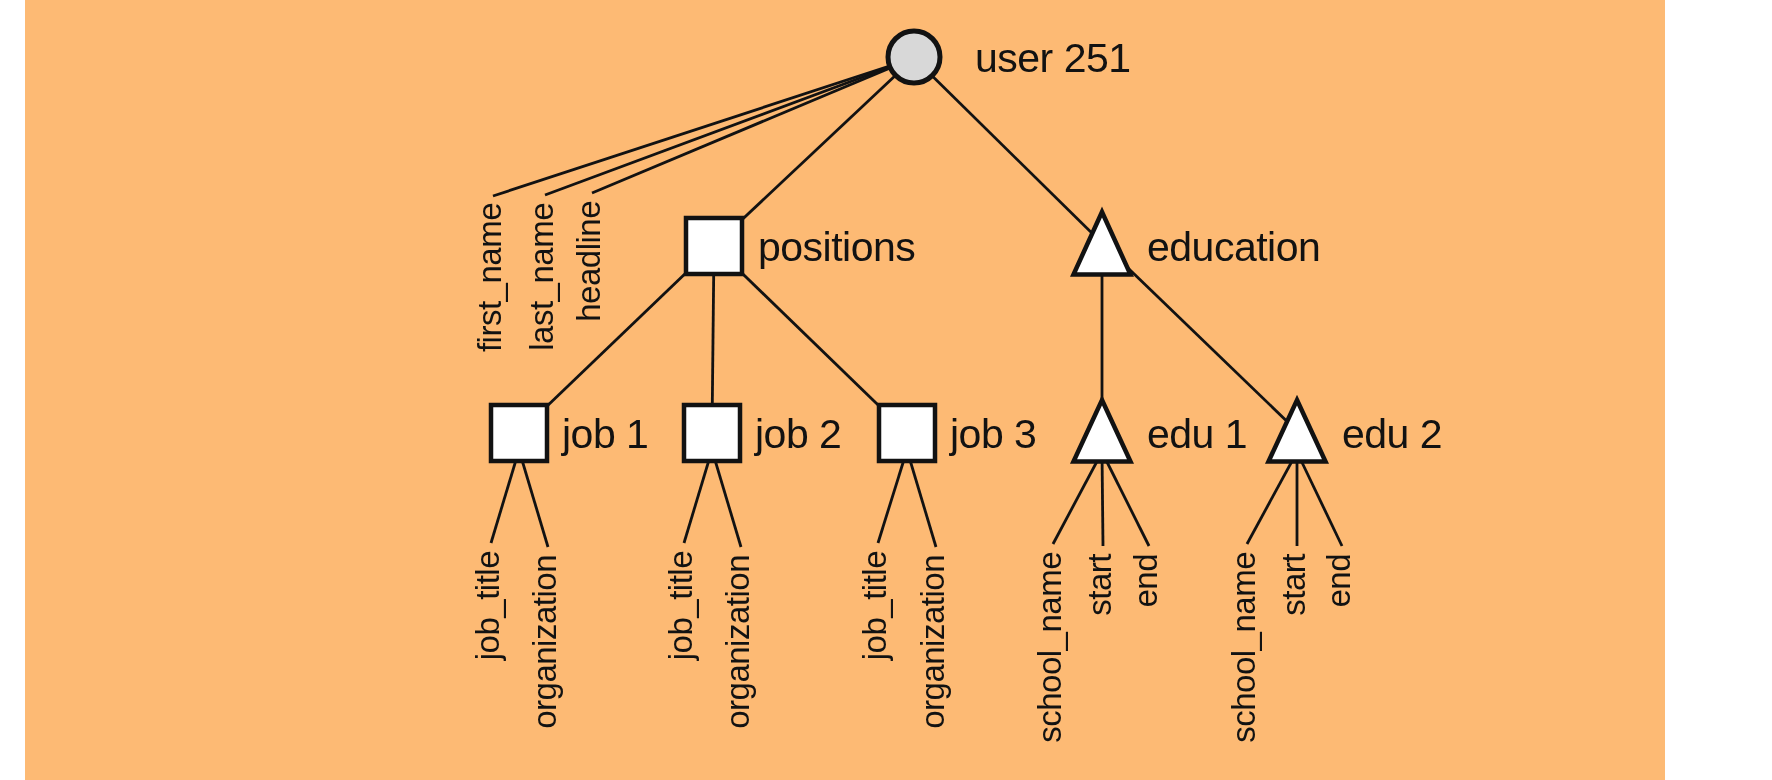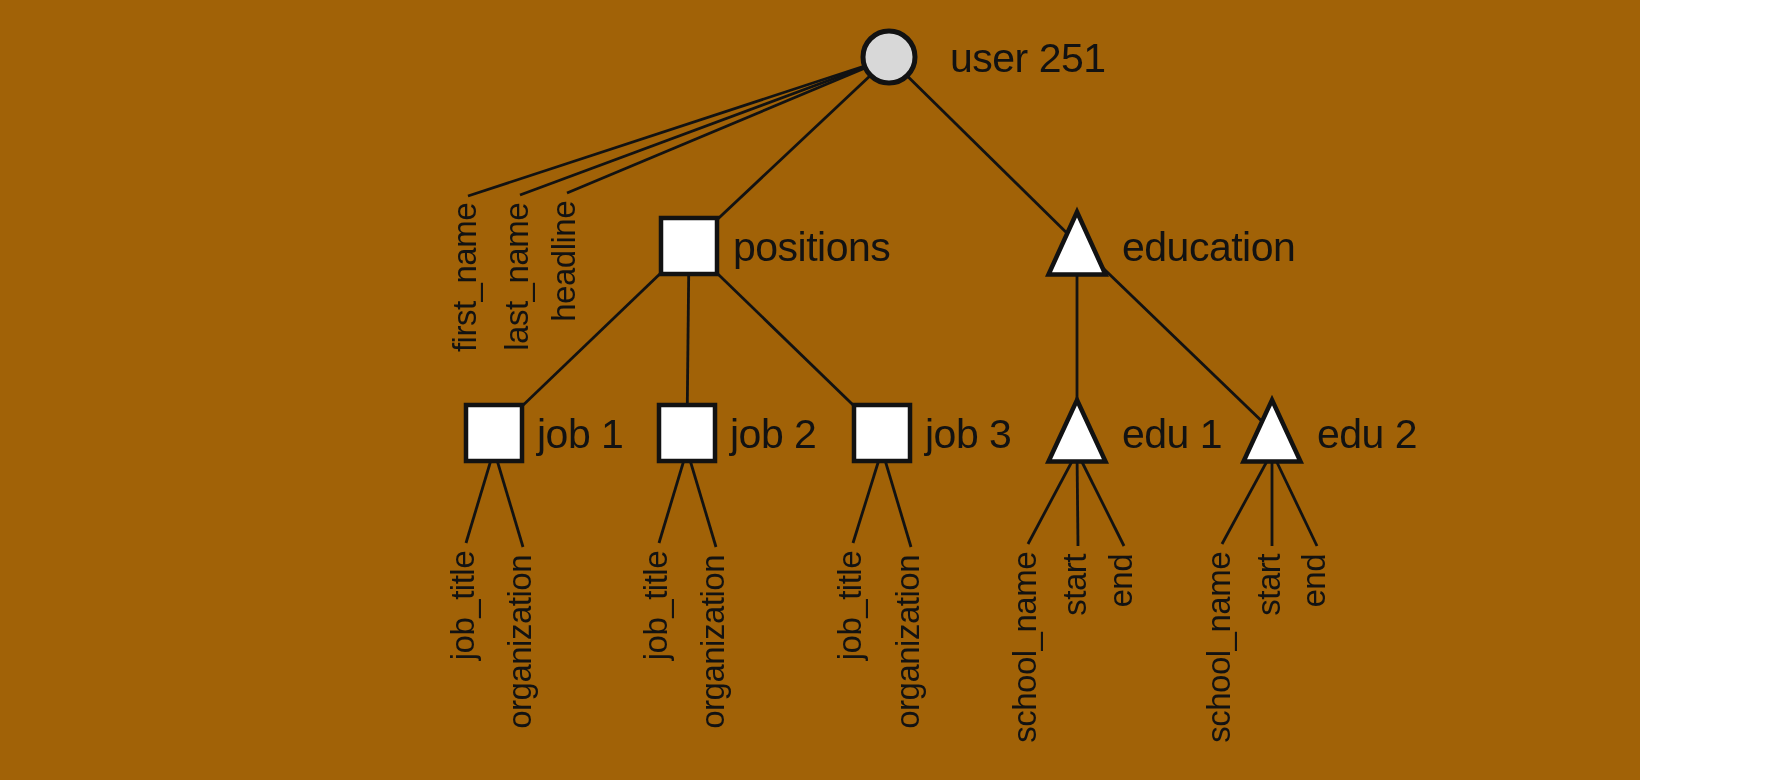--- a/index.html
+++ b/index.html
@@ -1,21 +1,22 @@
 <!DOCTYPE html>
 <html><head>
 <meta charset="utf-8">
 <style>
   html, body { margin: 0; padding: 0; background: #ffffff; }
   .stage {
     position: relative;
     width: 1640px;
     height: 780px;
-    background: #a16207;
+    background: #fdba74;
     overflow: hidden;
+    margin-left: 25px;
   }
   svg { display: block; }
   text {
     font-family: "Liberation Sans", sans-serif;
     fill: #121212;
   }
   .node-label { font-size: 41px; letter-spacing: -0.5px; }
   .attr-label { font-size: 33px; letter-spacing: -0.5px; }
   .edge { stroke: #121212; stroke-width: 2.8; fill: none; }
   .shape { fill: #ffffff; stroke: #121212; stroke-width: 4.5; }

